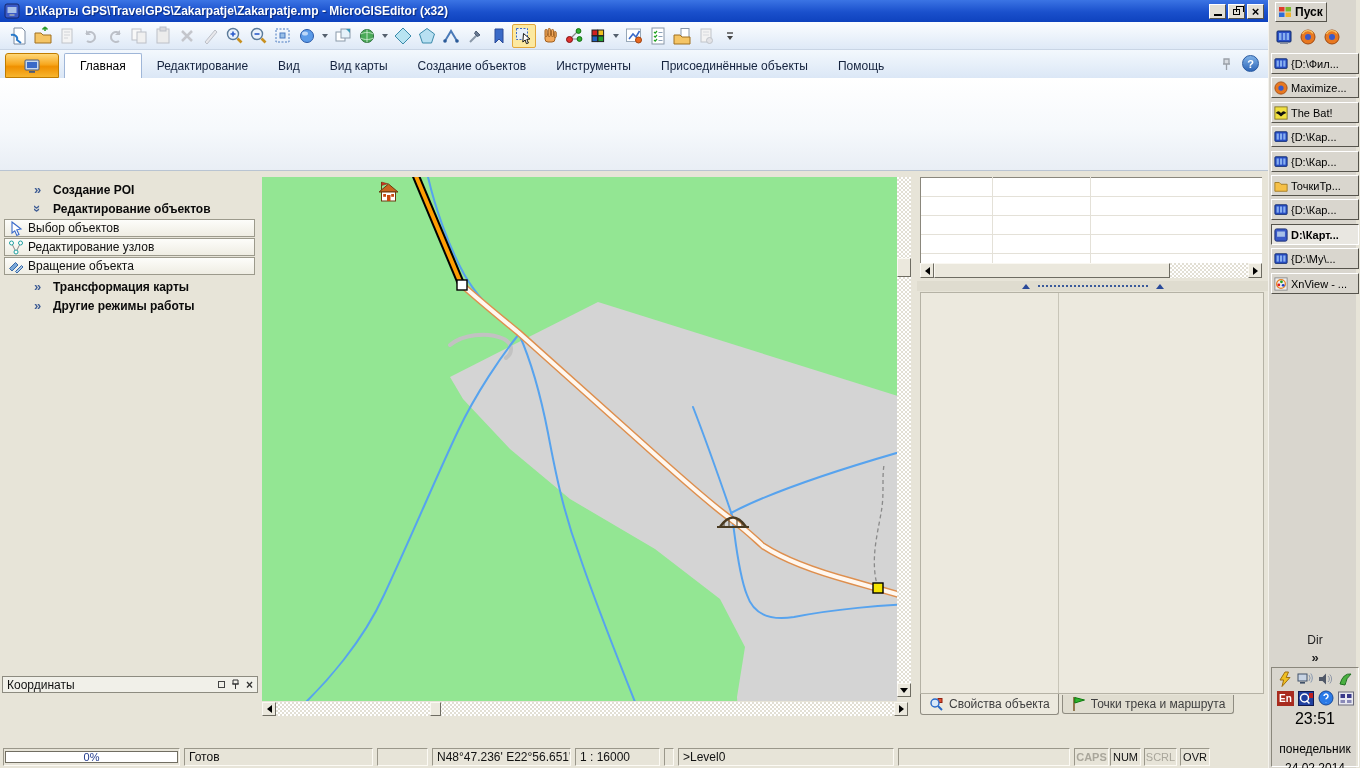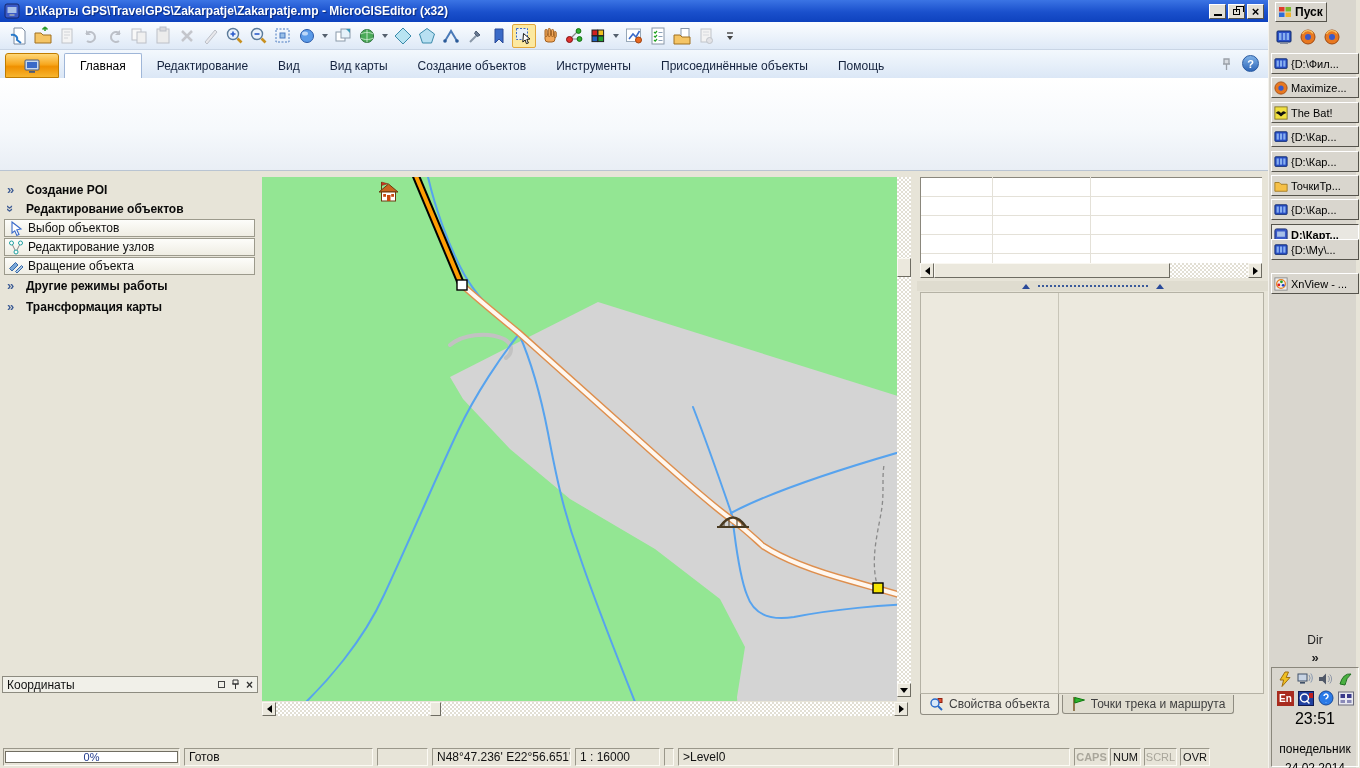--- a/index.html
+++ b/index.html
@@ -43,21 +43,21 @@
   .help-circle { position:absolute; right:9px; top:5px; width:17px; height:17px; border-radius:50%;
     background:linear-gradient(180deg,#7FB2E8,#2E66B8); color:#fff; font-weight:bold; font-size:11px;
     display:flex; align-items:center; justify-content:center; border:1px solid #2A5AA0; }
   .help-circle::before { content:"?"; }
 
   .ribbon-empty { position:absolute; left:0; top:78px; width:1268px; height:93px;
     background:linear-gradient(180deg,#FFFFFF 0%,#F6F9FC 55%,#E9EEF5 100%); border-bottom:1px solid #B9C4D2; }
 
   
   .sidebar { position:absolute; left:0; top:176px; width:258px; padding-top:4px; }
-  .sb-header { height:19px; display:flex; align-items:center; gap:7px; padding-left:7px; }
+  .sb-header { height:19px; display:flex; align-items:center; gap:7px; padding-left:7px;margin-left:27px; }
   .sb-chevron { color:#3E5C94; font-weight:bold; font-size:13px; line-height:1; width:12px; }
   .sb-chevron::before { content:"»"; display:inline-block; }
   .sb-chevron.expanded::before { transform:rotate(90deg); }
   .sb-header-label { font-weight:bold; font-size:12px; color:#0A0A0A; white-space:nowrap; }
   .sb-btn-item { width:251px; height:18px; margin:1px 0 1px 4px;
     background:linear-gradient(180deg,#FDFDFA,#EFEDE3); border:1px solid #9C9A8C;
     display:flex; align-items:center; gap:4px; padding-left:3px; font-size:12px; color:#101010; }
 
   
   .dockbar { position:absolute; left:2px; width:256px; height:17px; background:#F1F0E9; border:1px solid #8D8B80;
@@ -414,27 +414,27 @@
       </svg>
       <span>Редактирование узлов</span>
     </div>
     <div class="sb-btn-item">
       <svg width="16" height="16" viewBox="0 0 16 16">
         <polygon points="1.5,10.5 7.5,4.5 10,7 4,13" fill="#7AA8D8" stroke="#3A6AA8"></polygon>
         <polygon points="7.5,13.5 13.5,7.5 15,9 9,15" fill="#A8C8E8" stroke="#3A6AA8"></polygon>
       </svg>
       <span>Вращение объекта</span>
     </div>
+    <div class="sb-header" style="margin-top:2px;">
+      <span class="sb-chevron"></span>
+      <span class="sb-header-label">Трансформация карты</span>
+    </div>
     <div class="sb-header">
       <span class="sb-chevron"></span>
       <span class="sb-header-label">Другие режимы работы</span>
-    </div>
-    <div class="sb-header" style="margin-top:2px;">
-      <span class="sb-chevron"></span>
-      <span class="sb-header-label">Трансформация карты</span>
     </div>
   </div>
 
   <div class="dockbar" style="top:676px;">
     <span>Координаты</span>
     <span class="dockbar-icons">
       <span class="glyph-square"></span>
       <svg width="9" height="11" viewBox="0 0 9 11">
           <path d="M2 1h5v4H2zM4.5 5v5M1 5h7" stroke="#333" fill="none"></path>
         </svg>
@@ -639,21 +639,21 @@
         </svg>
       <span>{D:\Кар...</span>
     </div>
     <div class="tb-task sunken active" style="top:224px;">
       <svg width="14" height="14" viewBox="0 0 16 16">
           <rect x="1" y="1" width="14" height="14" rx="2" fill="#3A5AC8" stroke="#17286A"></rect>
           <rect x="3.5" y="4" width="9" height="6" fill="#A8C0E8"></rect>
         </svg>
       <span>D:\Карт...</span>
     </div>
-    <div class="tb-task raised" style="top:239px;">
+    <div class="tb-task raised" style="top:248px;">
       <svg width="14" height="14" viewBox="0 0 16 16">
           <rect x="1" y="2" width="14" height="11" rx="1" fill="#2A50C8" stroke="#102A6A"></rect>
           <rect x="3" y="4" width="2.5" height="7" fill="#88B0F0"></rect>
           <rect x="6.8" y="4" width="2.5" height="7" fill="#88B0F0"></rect>
           <rect x="10.6" y="4" width="2.5" height="7" fill="#88B0F0"></rect>
         </svg>
       <span>{D:\My\...</span>
     </div>
     <div class="tb-task raised" style="top:273px;">
       <svg width="14" height="14" viewBox="0 0 16 16">

